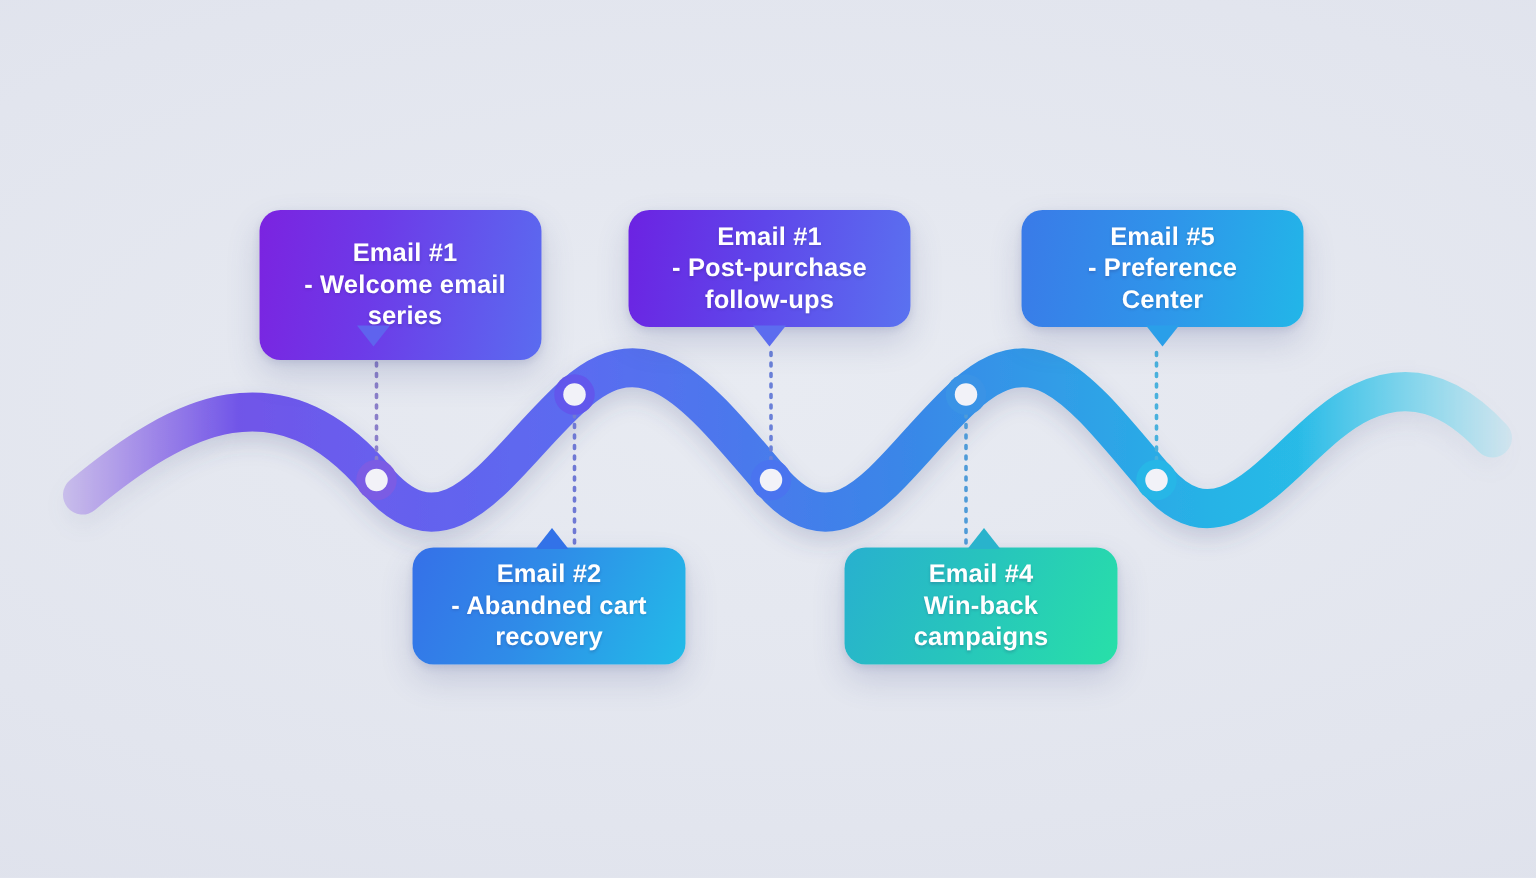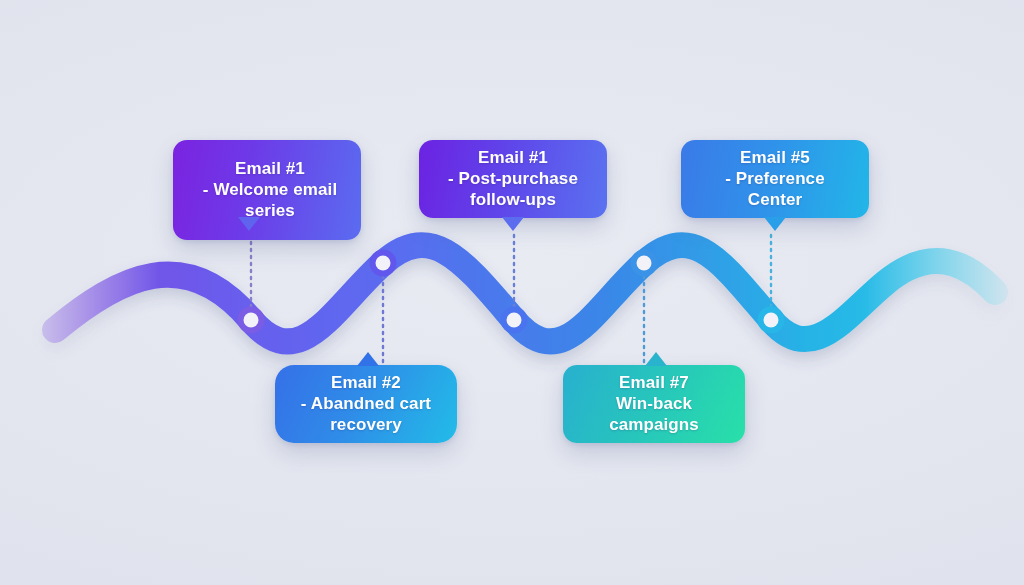--- a/index.html
+++ b/index.html
@@ -78,21 +78,21 @@
   
   #card-3 { left: 419px; top: 140px; width: 188px; height: 78px;
     background: linear-gradient(100deg, #6c22e2 0%, #5f45ea 45%, #5a72f0 100%); }
   #tail-3 { left: 502px; top: 217px; border-top-color: #5c6cef; }
   
   #card-5 { left: 681px; top: 140px; width: 188px; height: 78px;
     background: linear-gradient(100deg, #3a7ae8 0%, #2f94ea 50%, #22b6e8 100%); }
   #tail-5 { left: 764px; top: 217px; border-top-color: #2a9fe9; }
   
   #card-2 { left: 275px; top: 365px; width: 182px; height: 78px;
-    background: linear-gradient(115deg, #3570e8 0%, #2f8ce8 45%, #22bce8 100%); border-radius: 19px; }
+    background: linear-gradient(115deg, #3570e8 0%, #2f8ce8 45%, #22bce8 100%); }
   #tail-2 { left: 357px; top: 352px; border-bottom-color: #3272e8; }
   
   #card-4 { left: 563px; top: 365px; width: 182px; height: 78px;
     background: linear-gradient(115deg, #28b0cf 0%, #27c4bd 45%, #28e0a8 100%); }
   #tail-4 { left: 645px; top: 352px; border-bottom-color: #29b3cc; }
 </style>
 </head>
 <body>
 
 <div id="stage">
@@ -182,19 +182,19 @@
   <div class="tail tail-down" id="tail-5"></div>
 
   <div class="card" id="card-2">
     <span class="card-text">Email #2
 - Abandned cart
 recovery</span>
   </div>
   <div class="tail tail-up" id="tail-2"></div>
 
   <div class="card" id="card-4">
-    <span class="card-text">Email #7
+    <span class="card-text">Email #4
 Win-back
 campaigns</span>
   </div>
   <div class="tail tail-up" id="tail-4"></div>
 
 </div>
 
 </body></html>

